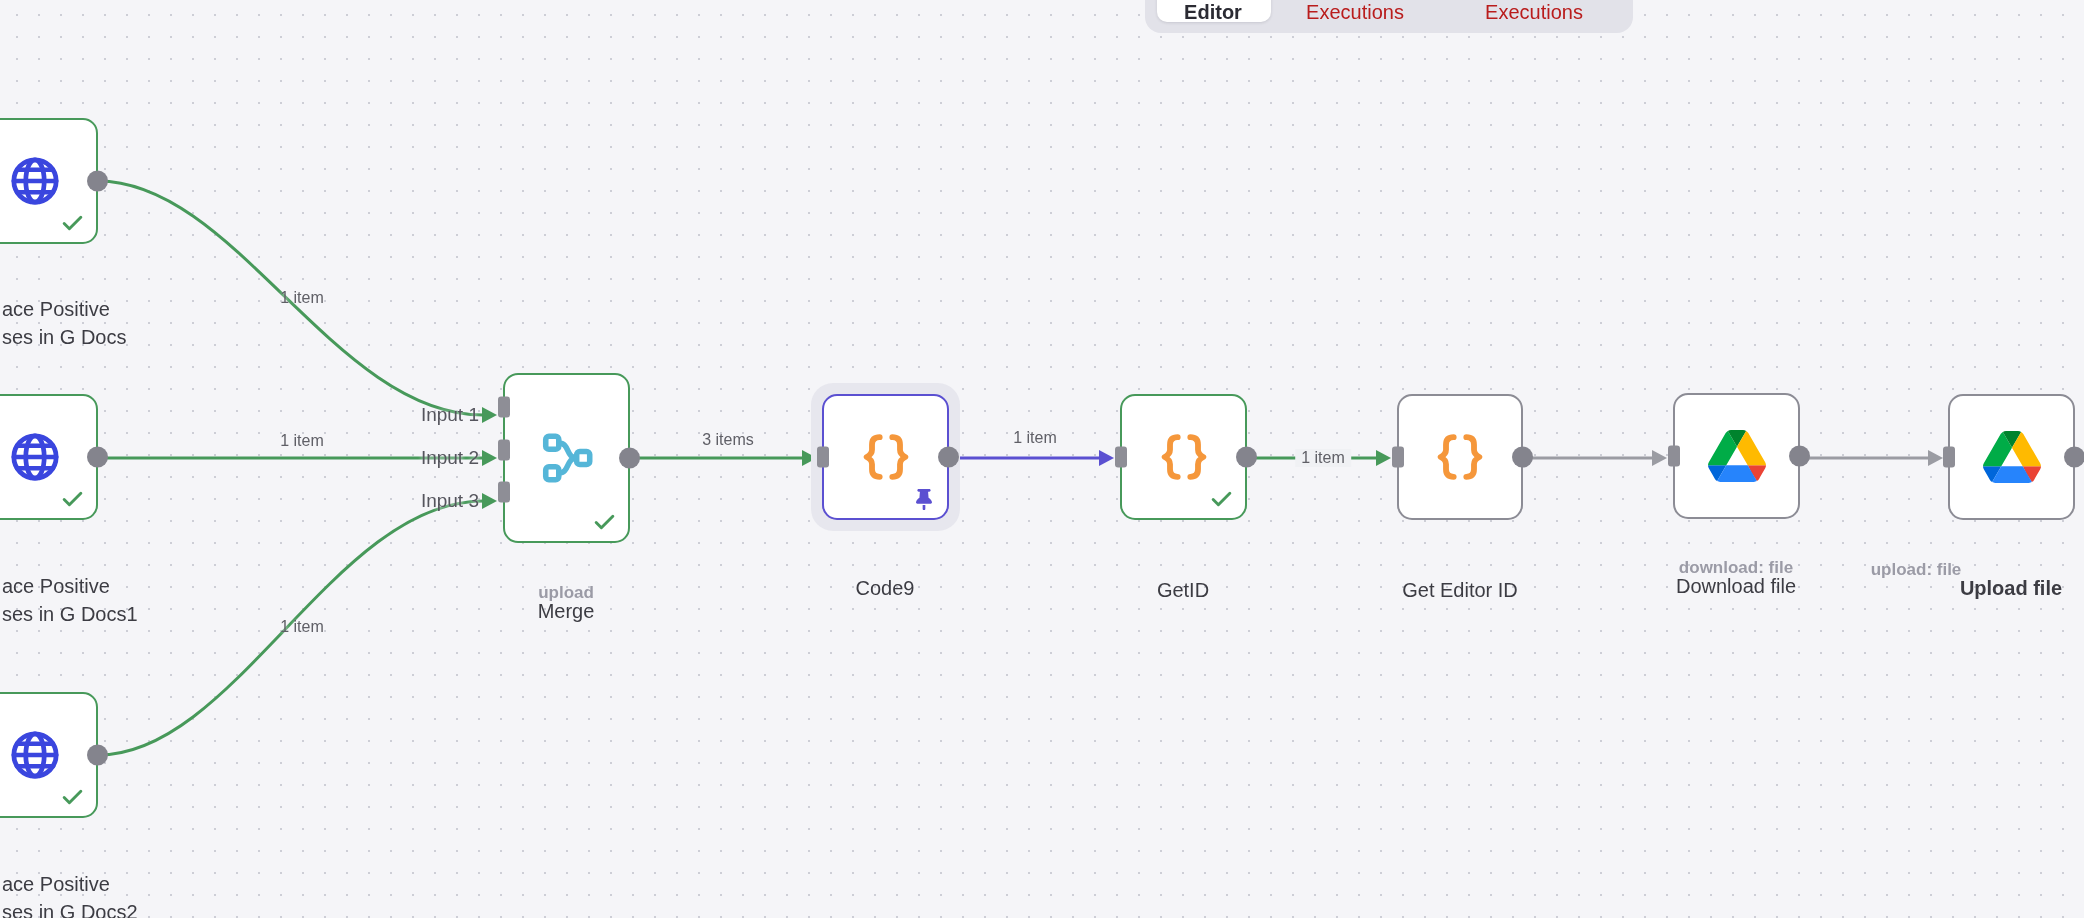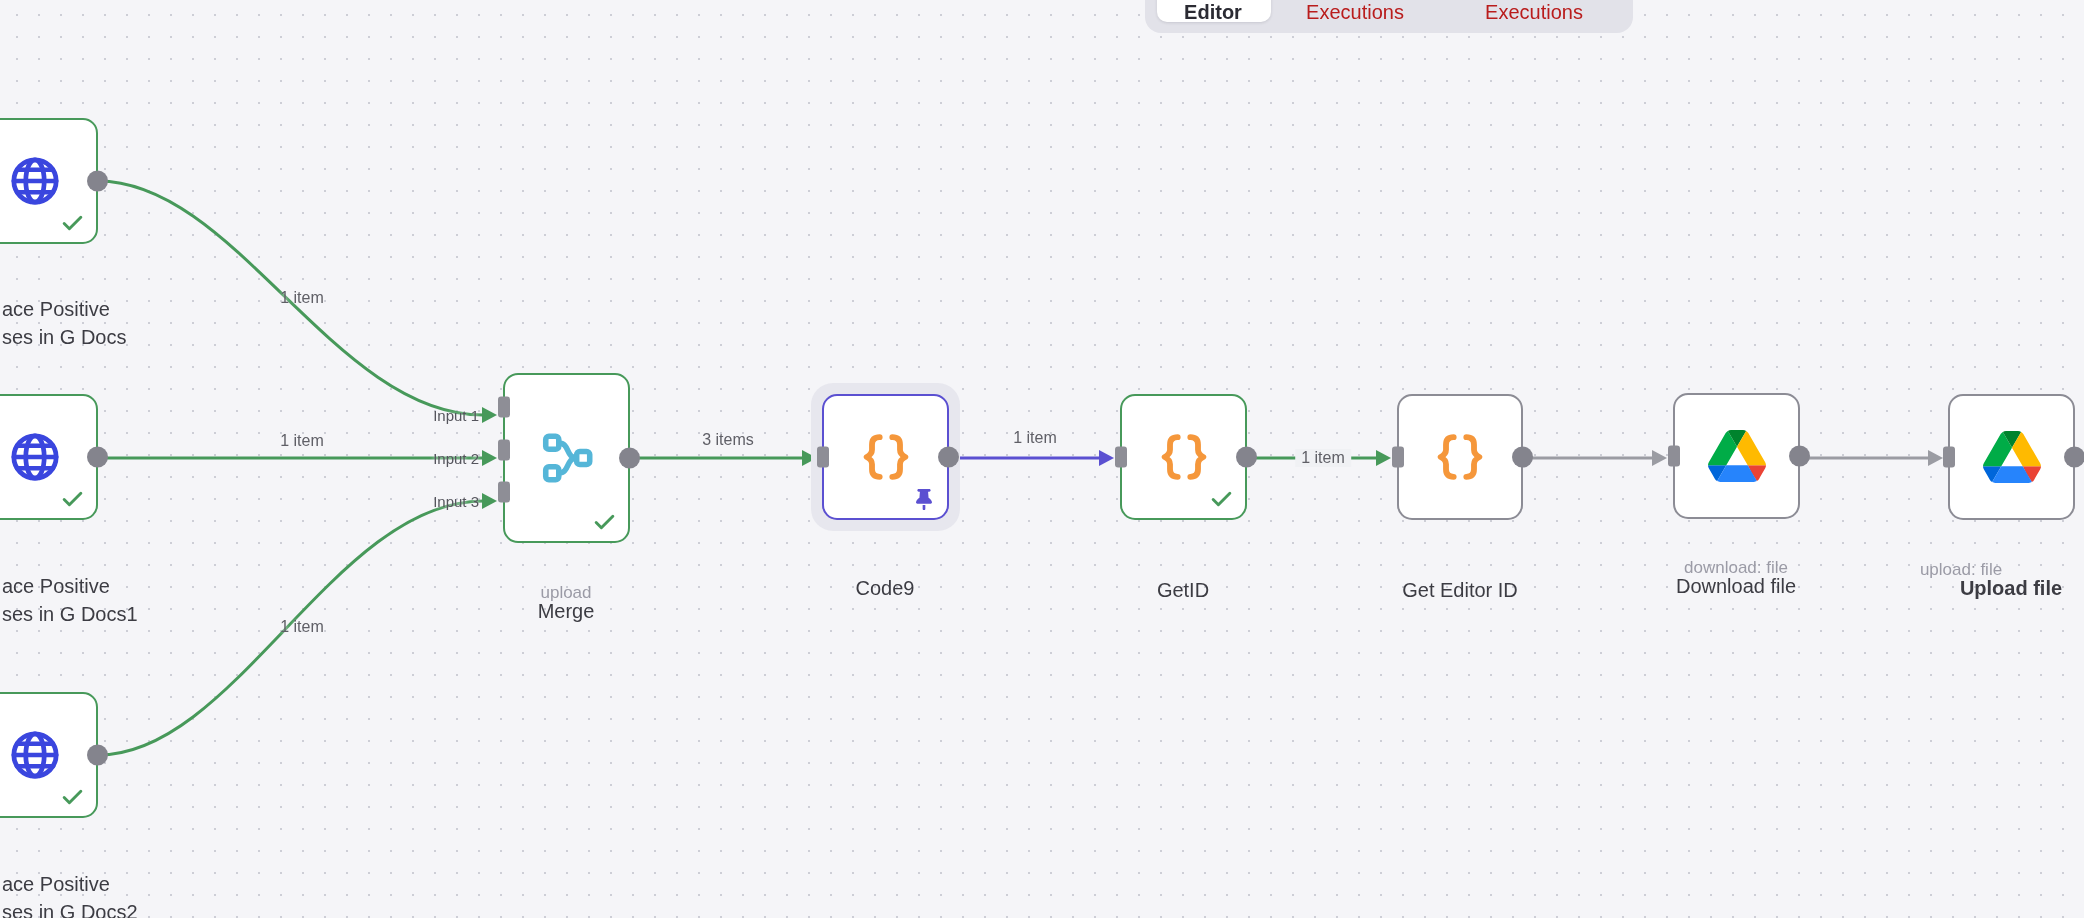--- a/index.html
+++ b/index.html
@@ -60,35 +60,35 @@
     position:absolute;
     font-size:20px; font-weight:500; color:#3c3c43;
     text-align:center; white-space:nowrap;
     transform:translateX(-50%);
     line-height:28px;
     margin-top:44px;
   }
   .node-label.clipped-left { transform:none; text-align:left; }
   .node-sub {
     position:absolute;
-    font-size:17px; font-weight:400; color:#9b9ba6;
+    font-size:17px; font-weight:700; color:#9b9ba6;
     text-align:center; white-space:nowrap;
     transform:translateX(-50%);
   }
   .edge-label {
     position:absolute;
     transform:translate(-50%,-50%);
     font-size:16px; color:#5f5f66; white-space:nowrap;
     text-shadow:0 0 4px #f5f5f8;
   }
   .edge-label.on-line { background:#f0f1f4; padding:0 6px; text-shadow:none; }
   .input-label {
     position:absolute;
     transform:translate(-100%,-50%);
-    font-size:15px; color:#55555d; white-space:nowrap;
+    font-size:19px; color:#55555d; white-space:nowrap;
     text-shadow:0 0 4px #f5f5f8;
   }
 
   
   .tab-bar {
     position:absolute;
     left:1145px; top:-34px;
     width:488px; height:67px;
     background:#e2e2e9;
     border-radius:16px;
@@ -307,21 +307,21 @@
         <path fill="#ea4335" d="m73.55 76.8c1.35-.8 2.5-1.9 3.3-3.3l1.6-2.75 7.65-13.25c.8-1.4 1.2-2.95 1.2-4.5h-27.5l5.85 11.5z"></path>
         <path fill="#00832d" d="m43.65 25 13.75-23.8c-1.35-.8-2.9-1.2-4.5-1.2h-18.5c-1.6 0-3.15.45-4.5 1.2z"></path>
         <path fill="#2684fc" d="m59.8 53h-32.3l-13.75 23.8c1.35.8 2.9 1.2 4.5 1.2h50.8c1.6 0 3.15-.45 4.5-1.2z"></path>
         <path fill="#ffba00" d="m73.4 26.5-12.7-22c-.8-1.4-1.95-2.5-3.3-3.3l-13.75 23.8 16.15 28h27.45c0-1.55-.4-3.1-1.2-4.5z"></path>
       </svg>
     </div>
     <div class="in-port"></div>
     <div class="out-port"></div>
   </div>
   <div class="node-label" style="left:2011px; top:530px;font-weight:bold;">Upload file</div>
-  <div class="node-sub" style="left:1961px; top:560px;">upload: file</div>
+  <div class="node-sub" style="left:1916px; top:560px;">upload: file</div>
 
   <div class="tab-bar">
     <div class="tab-pill"></div>
     <span class="tab-label active" style="left:68px;">Editor</span>
     <span class="tab-label inactive" style="left:210px;">Executions</span>
     <span class="tab-label inactive" style="left:389px;">Executions</span>
   </div>
 
 </div>
 

